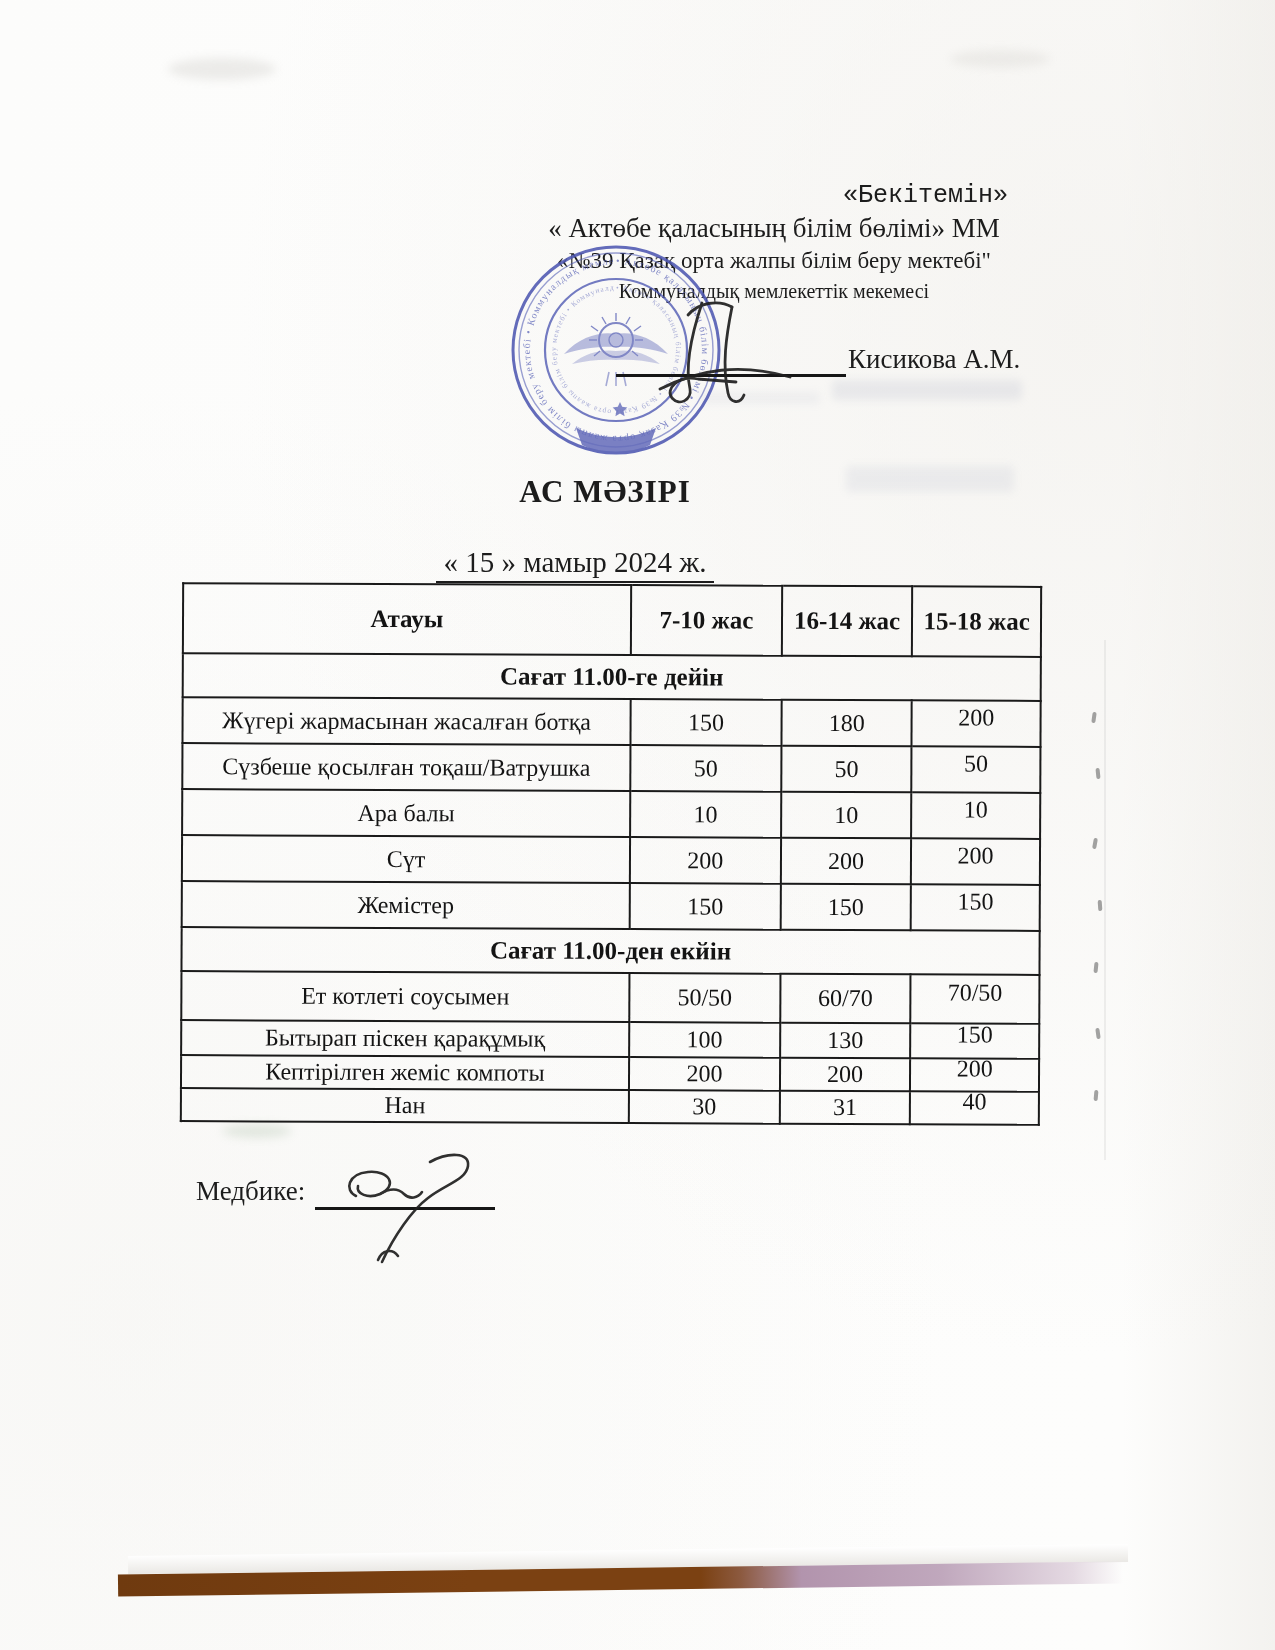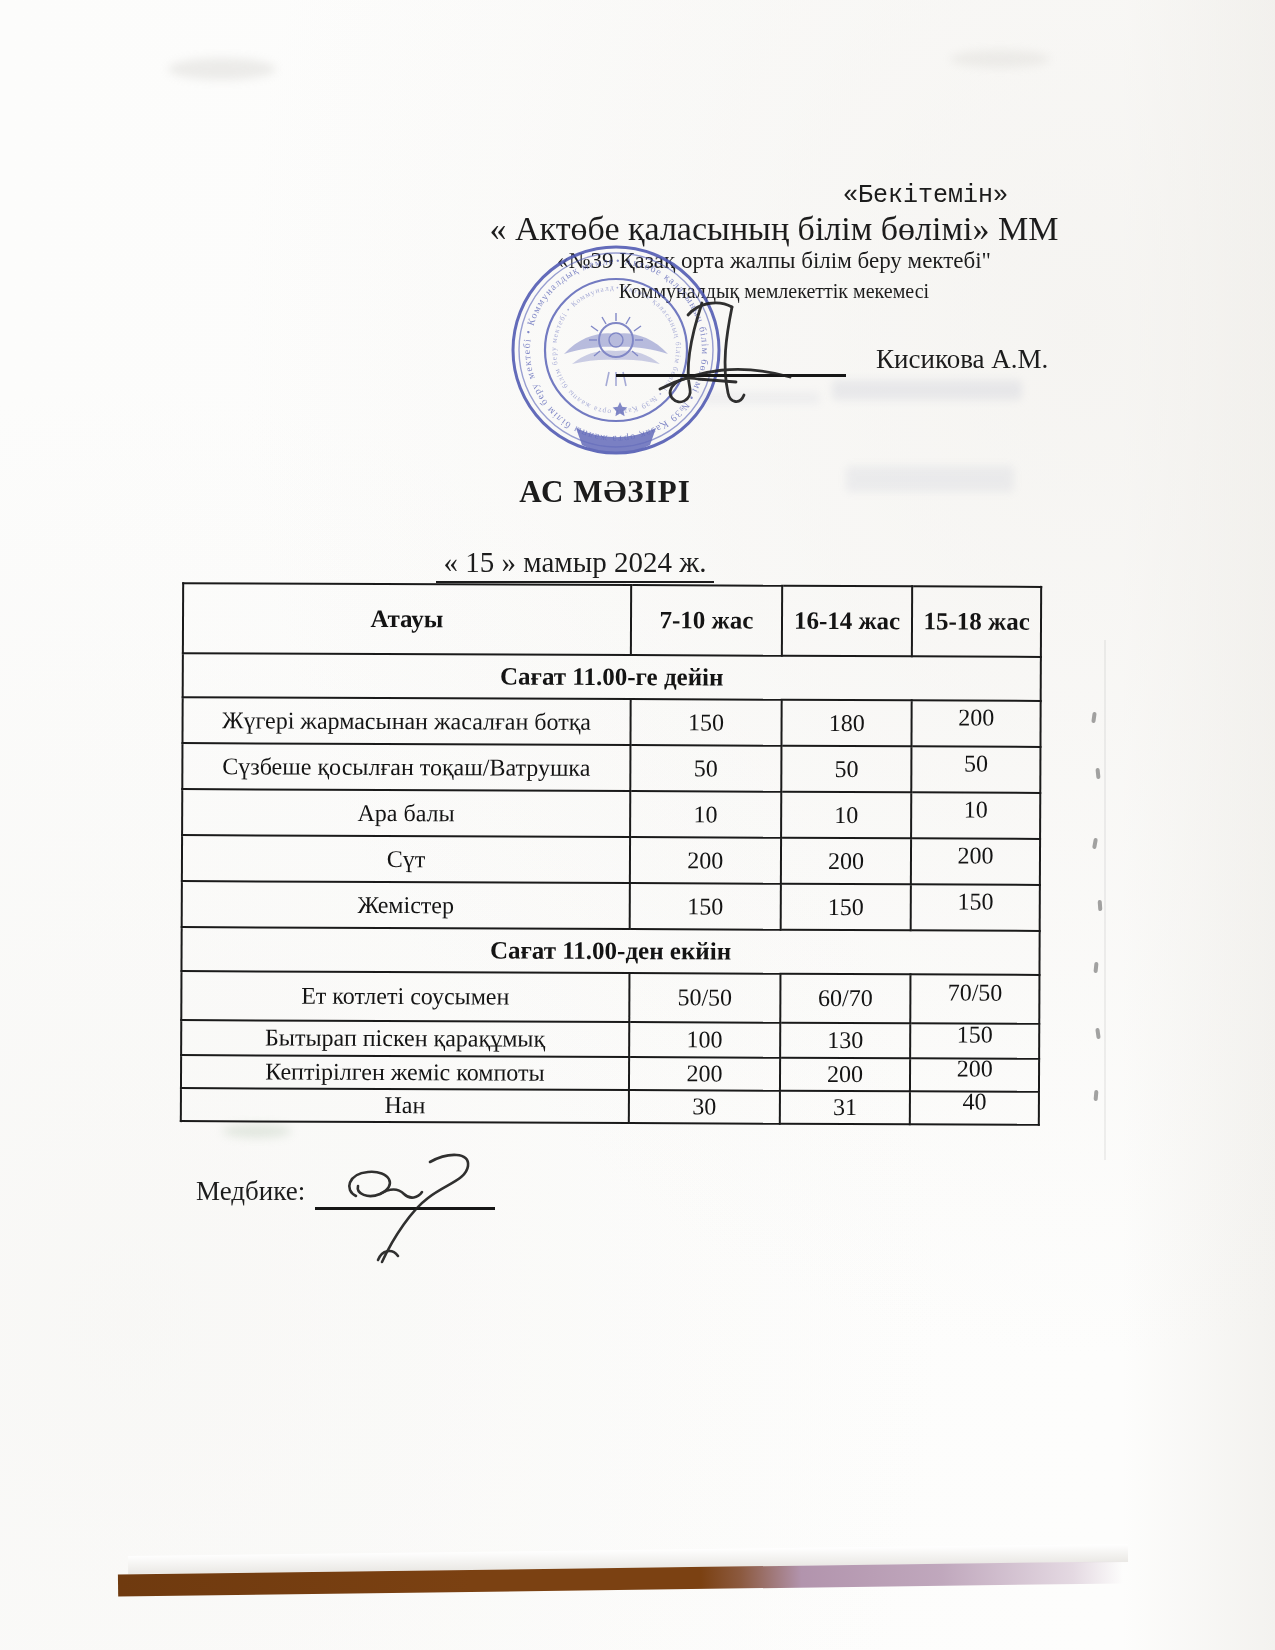--- a/index.html
+++ b/index.html
@@ -12,25 +12,25 @@
       linear-gradient(90deg, #fcfcfb 0%, #fdfdfc 88%, #f3f2ef 100%),
       #fcfcfb;
     overflow:hidden;
     font-family:"Liberation Serif","DejaVu Serif",serif;
     color:#1c1c1c;
   }
 
   
   .approval { position:absolute; left:478px; top:180px; width:592px; text-align:center; }
   .approval .l1 { font-size:25px; line-height:31px; text-align:right; padding-right:62px;font-family:Liberation Mono, monospace; }
-  .approval .l2 { font-size:34px; line-height:35px; }
+  .approval .l2 { font-size:27px; line-height:35px; }
   .approval .l3 { font-size:23px; line-height:29px; }
   .approval .l4 { font-size:20px; line-height:33px; }
 
-  .sign-row { position:absolute; left:616px; top:341px; display:flex; align-items:flex-end;gap:28px; }
+  .sign-row { position:absolute; left:616px; top:341px; display:flex; align-items:flex-end; }
   .sig-line { width:230px; height:36px; border-bottom:3px solid #161616; }
   .signer { font-size:27px; line-height:36px; padding-left:2px; }
 
   
   .stamp { position:absolute; left:508px; top:242px; width:216px; height:216px; opacity:.88; }
 
   
   .ink { position:absolute; pointer-events:none; }
 
   

